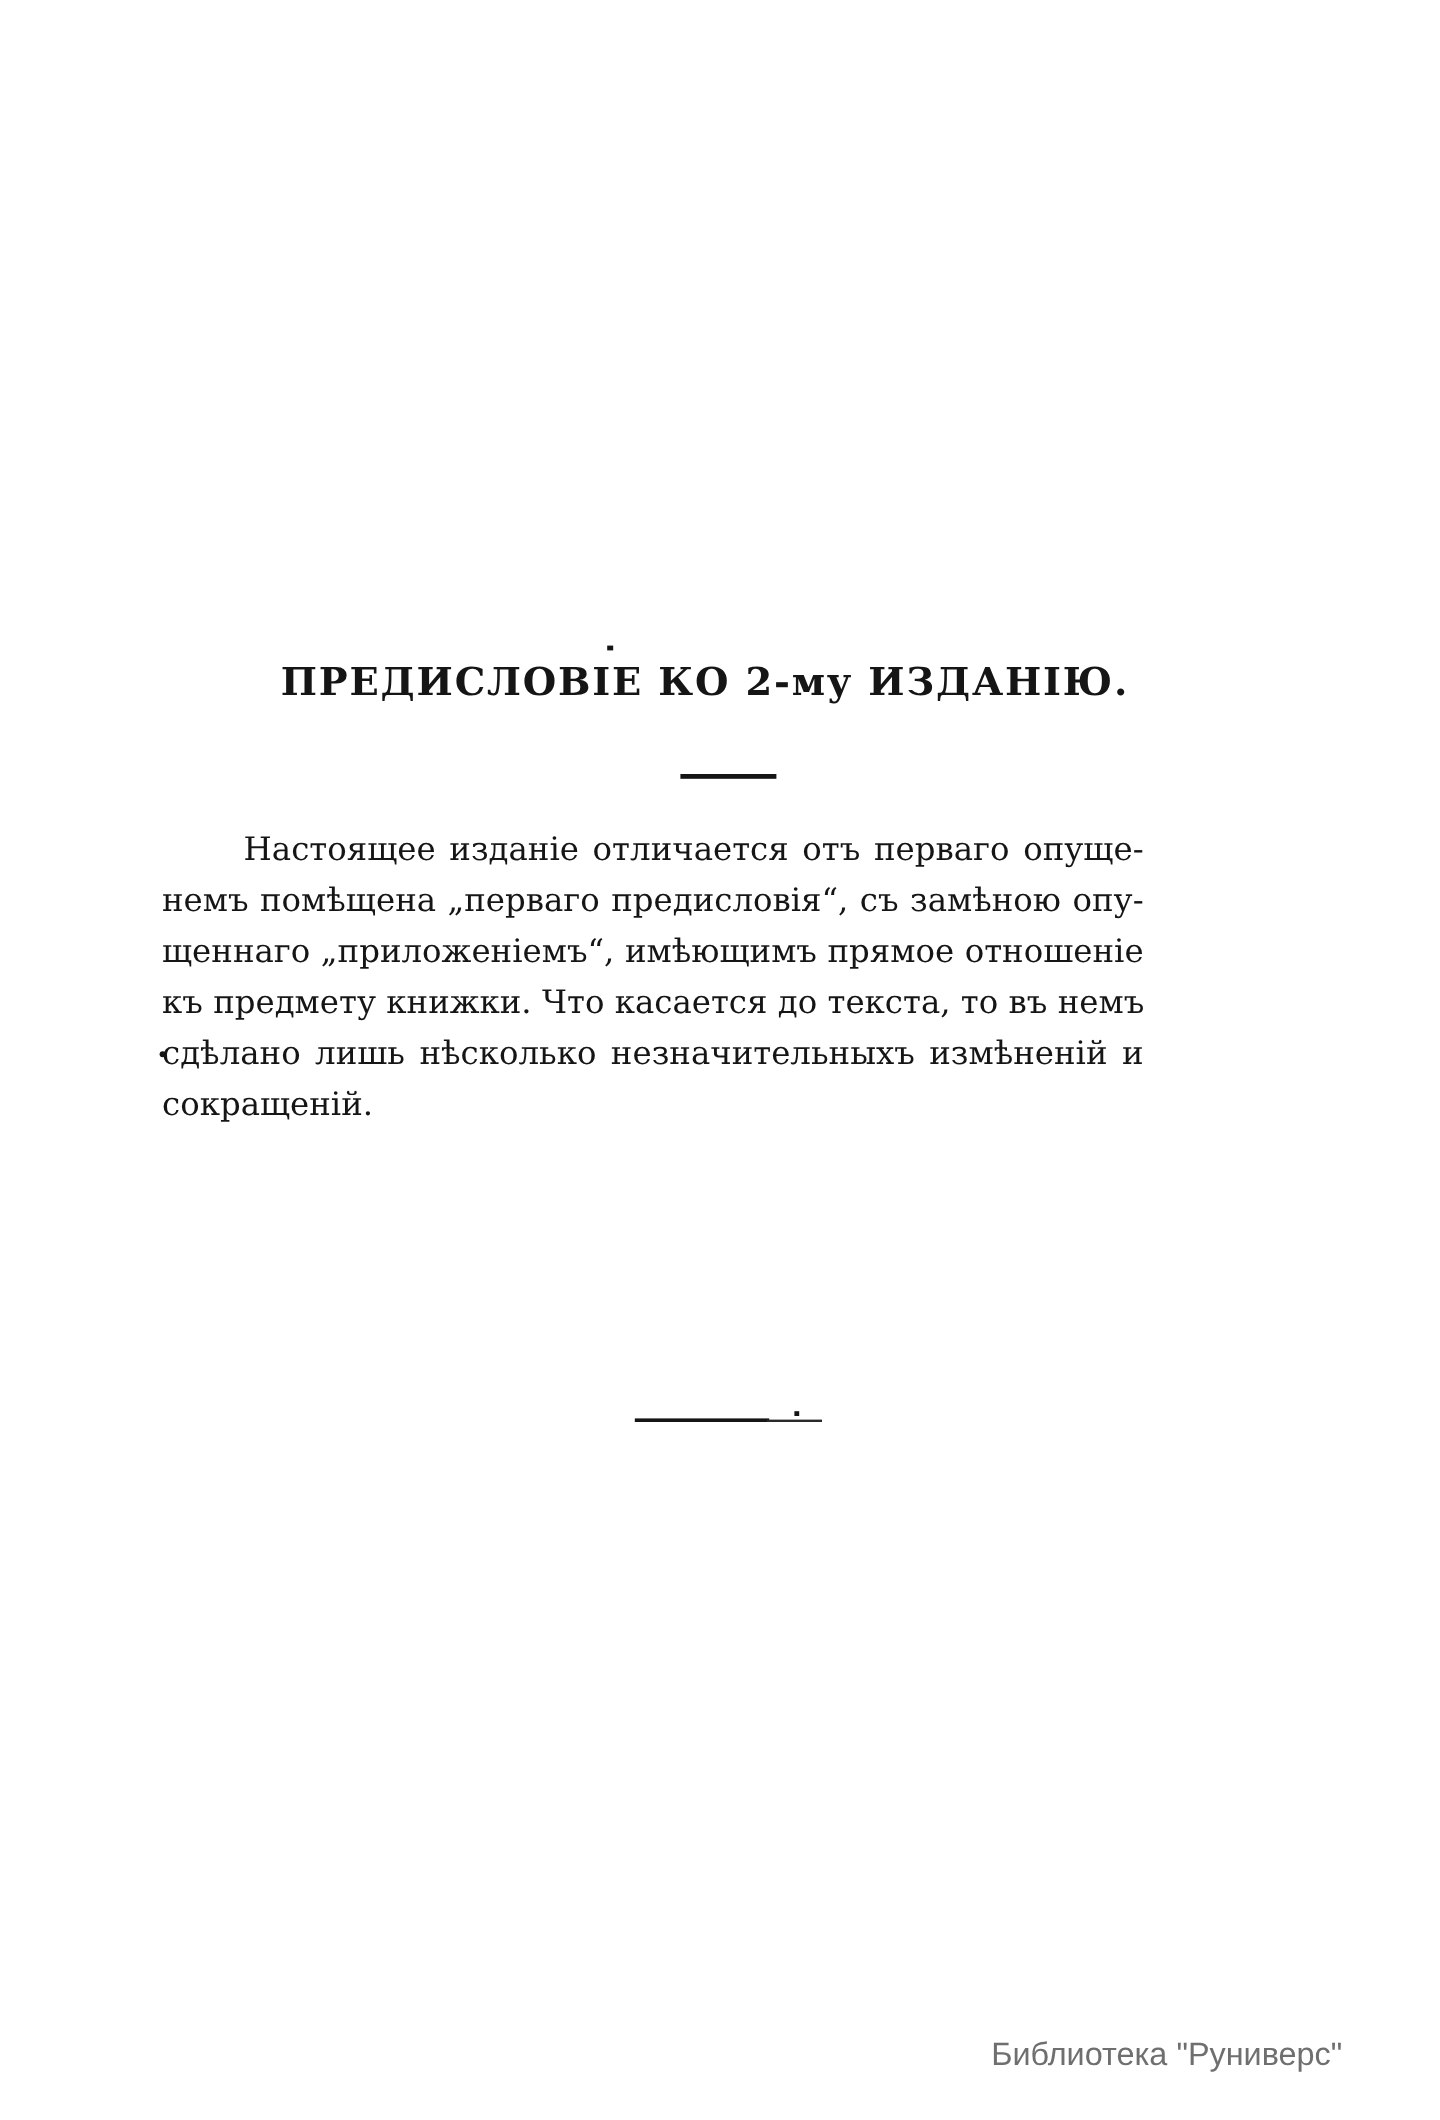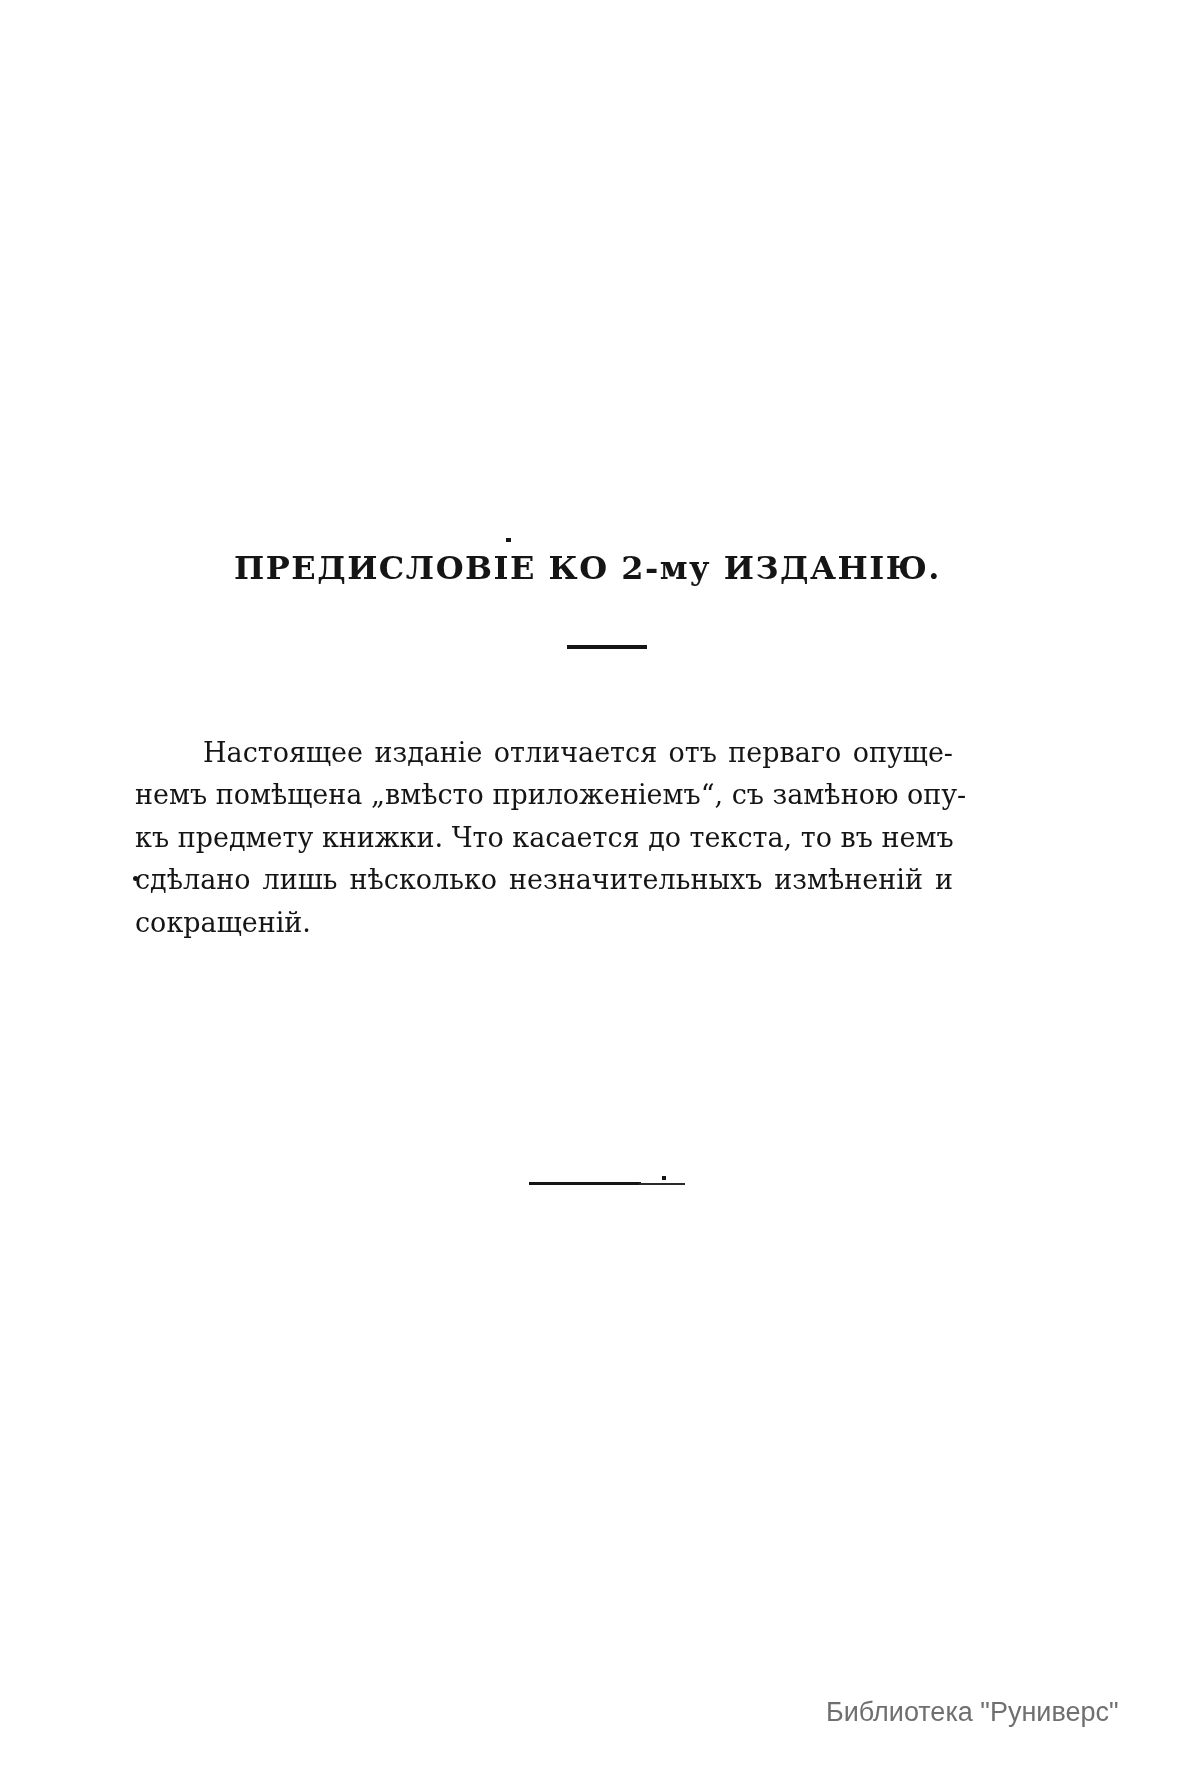--- a/index.html
+++ b/index.html
@@ -37,21 +37,20 @@
     background: #151515;
   }
   .paragraph {
     position: absolute;
     top: 688px;
     left: 135px;
     width: 818px;
     font-size: 27px;
     line-height: 42.4px;
     color: #151515;
-    margin-top: 44px;
   }
   .line {
     text-align: justify;
     text-align-last: justify;
     white-space: nowrap;
   }
   .line--indent {
     padding-left: 68px;
   }
   .line--last {
@@ -123,21 +122,22 @@
 <div class="page">
 
   <div class="title-speck"></div>
 
   <h1 class="title" style="margin:0;">ПРЕДИСЛОВІЕ КО 2-му ИЗДАНІЮ.</h1>
 
   <div class="title-divider"></div>
 
   <div class="paragraph">
     <div class="line line--indent">Настоящее изданіе отличается отъ перваго опуще-</div>
-    <div class="line">немъ помѣщена „вмѣсто приложеніемъ“, съ замѣною опу-</div>
+    <div class="line">немъ помѣщена „перваго предисловія“, съ замѣною опу-</div>
+    <div class="line">щеннаго „приложеніемъ“, имѣющимъ прямое отношеніе</div>
     <div class="line">къ предмету книжки. Что касается до текста, то въ немъ</div>
     <div class="line">сдѣлано лишь нѣсколько незначительныхъ измѣненій и</div>
     <div class="line line--last">сокращеній.</div>
   </div>
 
   <div class="ink-speck"></div>
 
   <div class="end-divider">
     <div class="seg-main"></div>
     <div class="seg-thin"></div>

